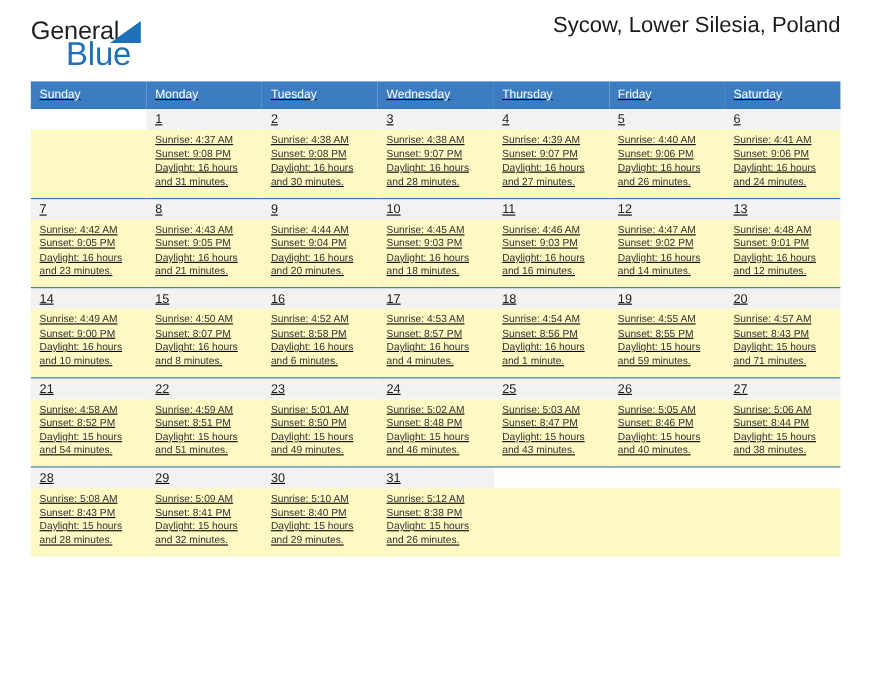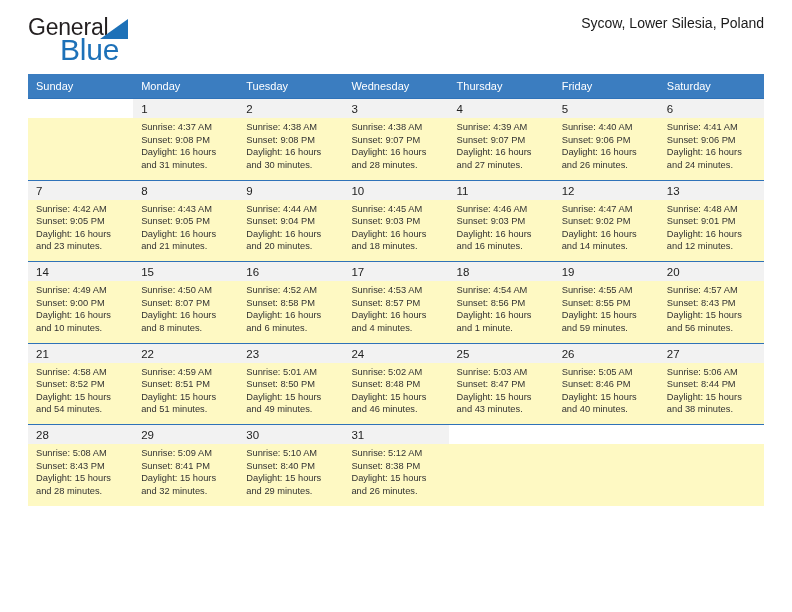--- a/index.html
+++ b/index.html
@@ -65,32 +65,33 @@
     text-align: right;
     margin-top: 8px;
   }
   .cal-title {
     font-size: 27px;
     color: #1a1a1a;
     line-height: 34px;
     white-space: nowrap;
   }
   .cal-subtitle {
-    font-size: 14px;
+    font-size: 20px;
     color: #1a1a1a;
     line-height: 22px;
     margin-top: 4px;
     white-space: nowrap;
   }
 
   
   .calendar {
     width: 736px;
     border-collapse: collapse;
     table-layout: fixed;
+    text-decoration: underline;
   }
   .calendar col { width: 105.14px; }
 
   .dow-row th {
     background: #3b7dc0;
     color: #ffffff;
     font-size: 11px;
     font-weight: normal;
     text-align: left;
     padding: 6px 0 6px 8px;
@@ -316,21 +317,21 @@
         <td>
           <span class="line">Sunrise: 4:55 AM</span>
           <span class="line">Sunset: 8:55 PM</span>
           <span class="line">Daylight: 15 hours</span>
           <span class="line">and 59 minutes.</span>
         </td>
         <td>
           <span class="line">Sunrise: 4:57 AM</span>
           <span class="line">Sunset: 8:43 PM</span>
           <span class="line">Daylight: 15 hours</span>
-          <span class="line">and 56 minutes.</span>
+          <span class="line">and 71 minutes.</span>
         </td>
       </tr>
 
       <tr class="num-row">
         <td>21</td>
         <td>22</td>
         <td>23</td>
         <td>24</td>
         <td>25</td>
         <td>26</td>

